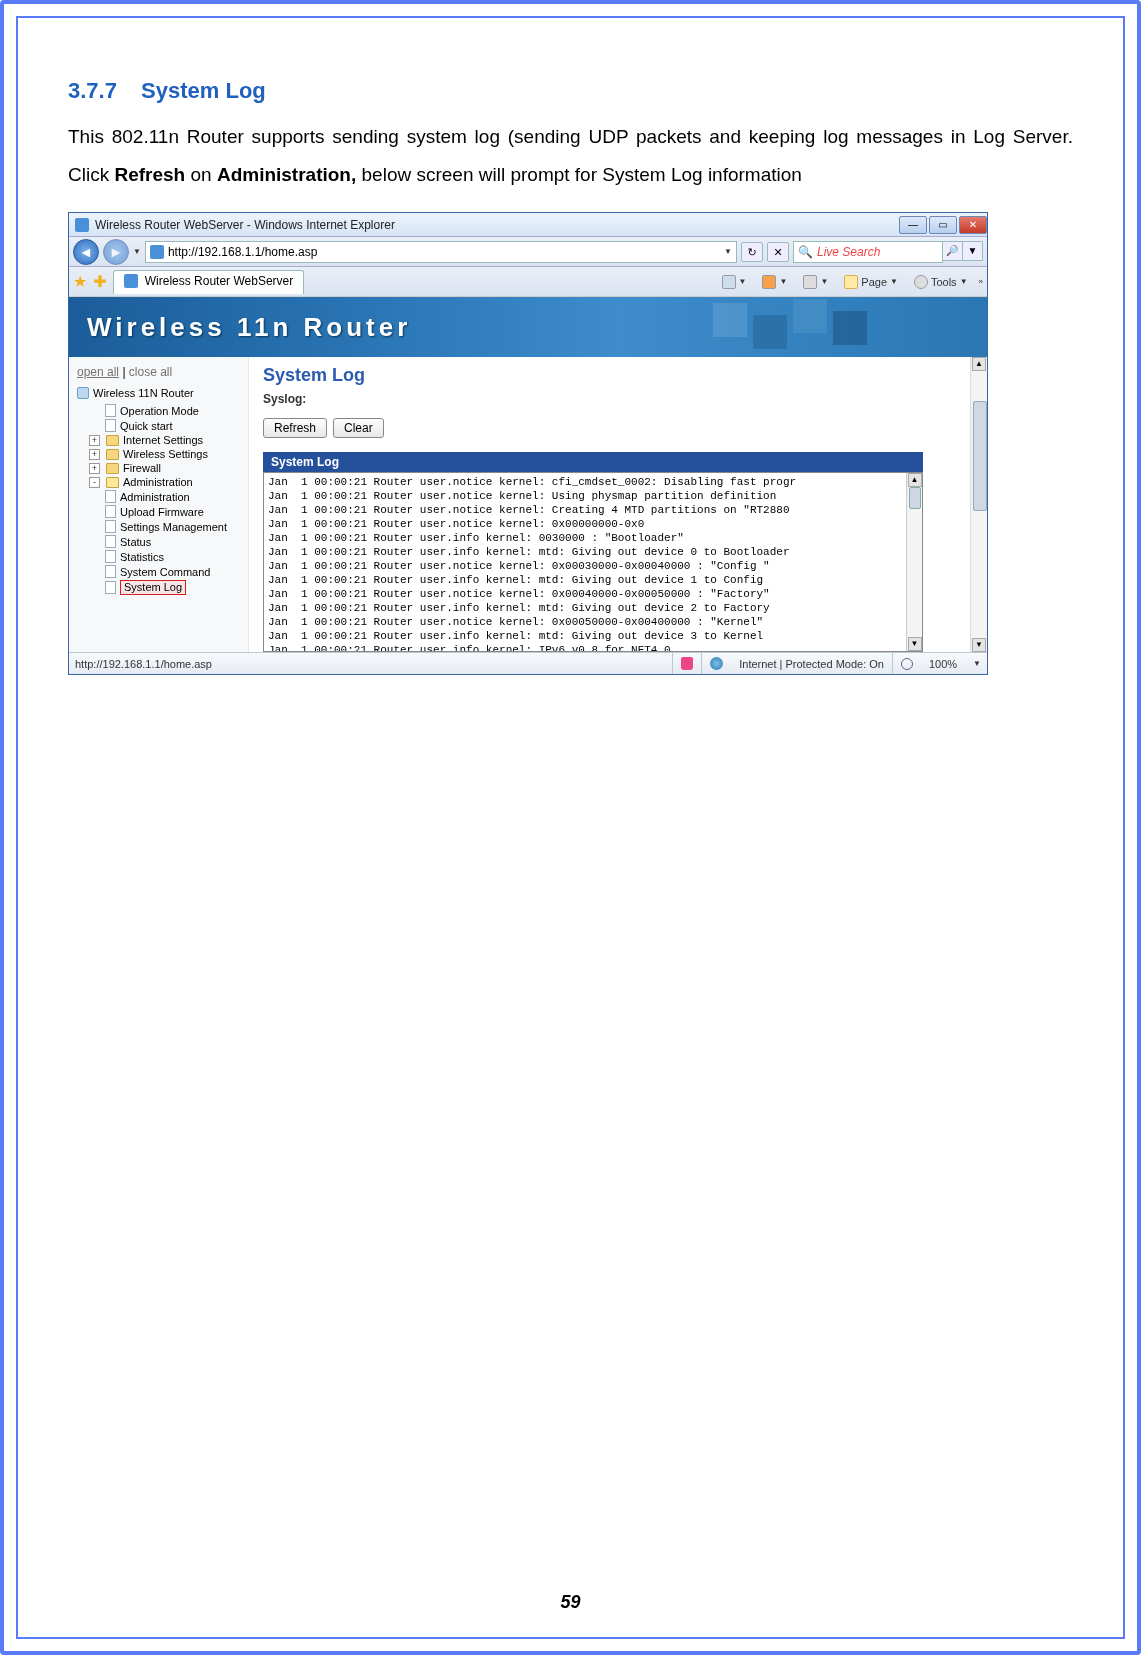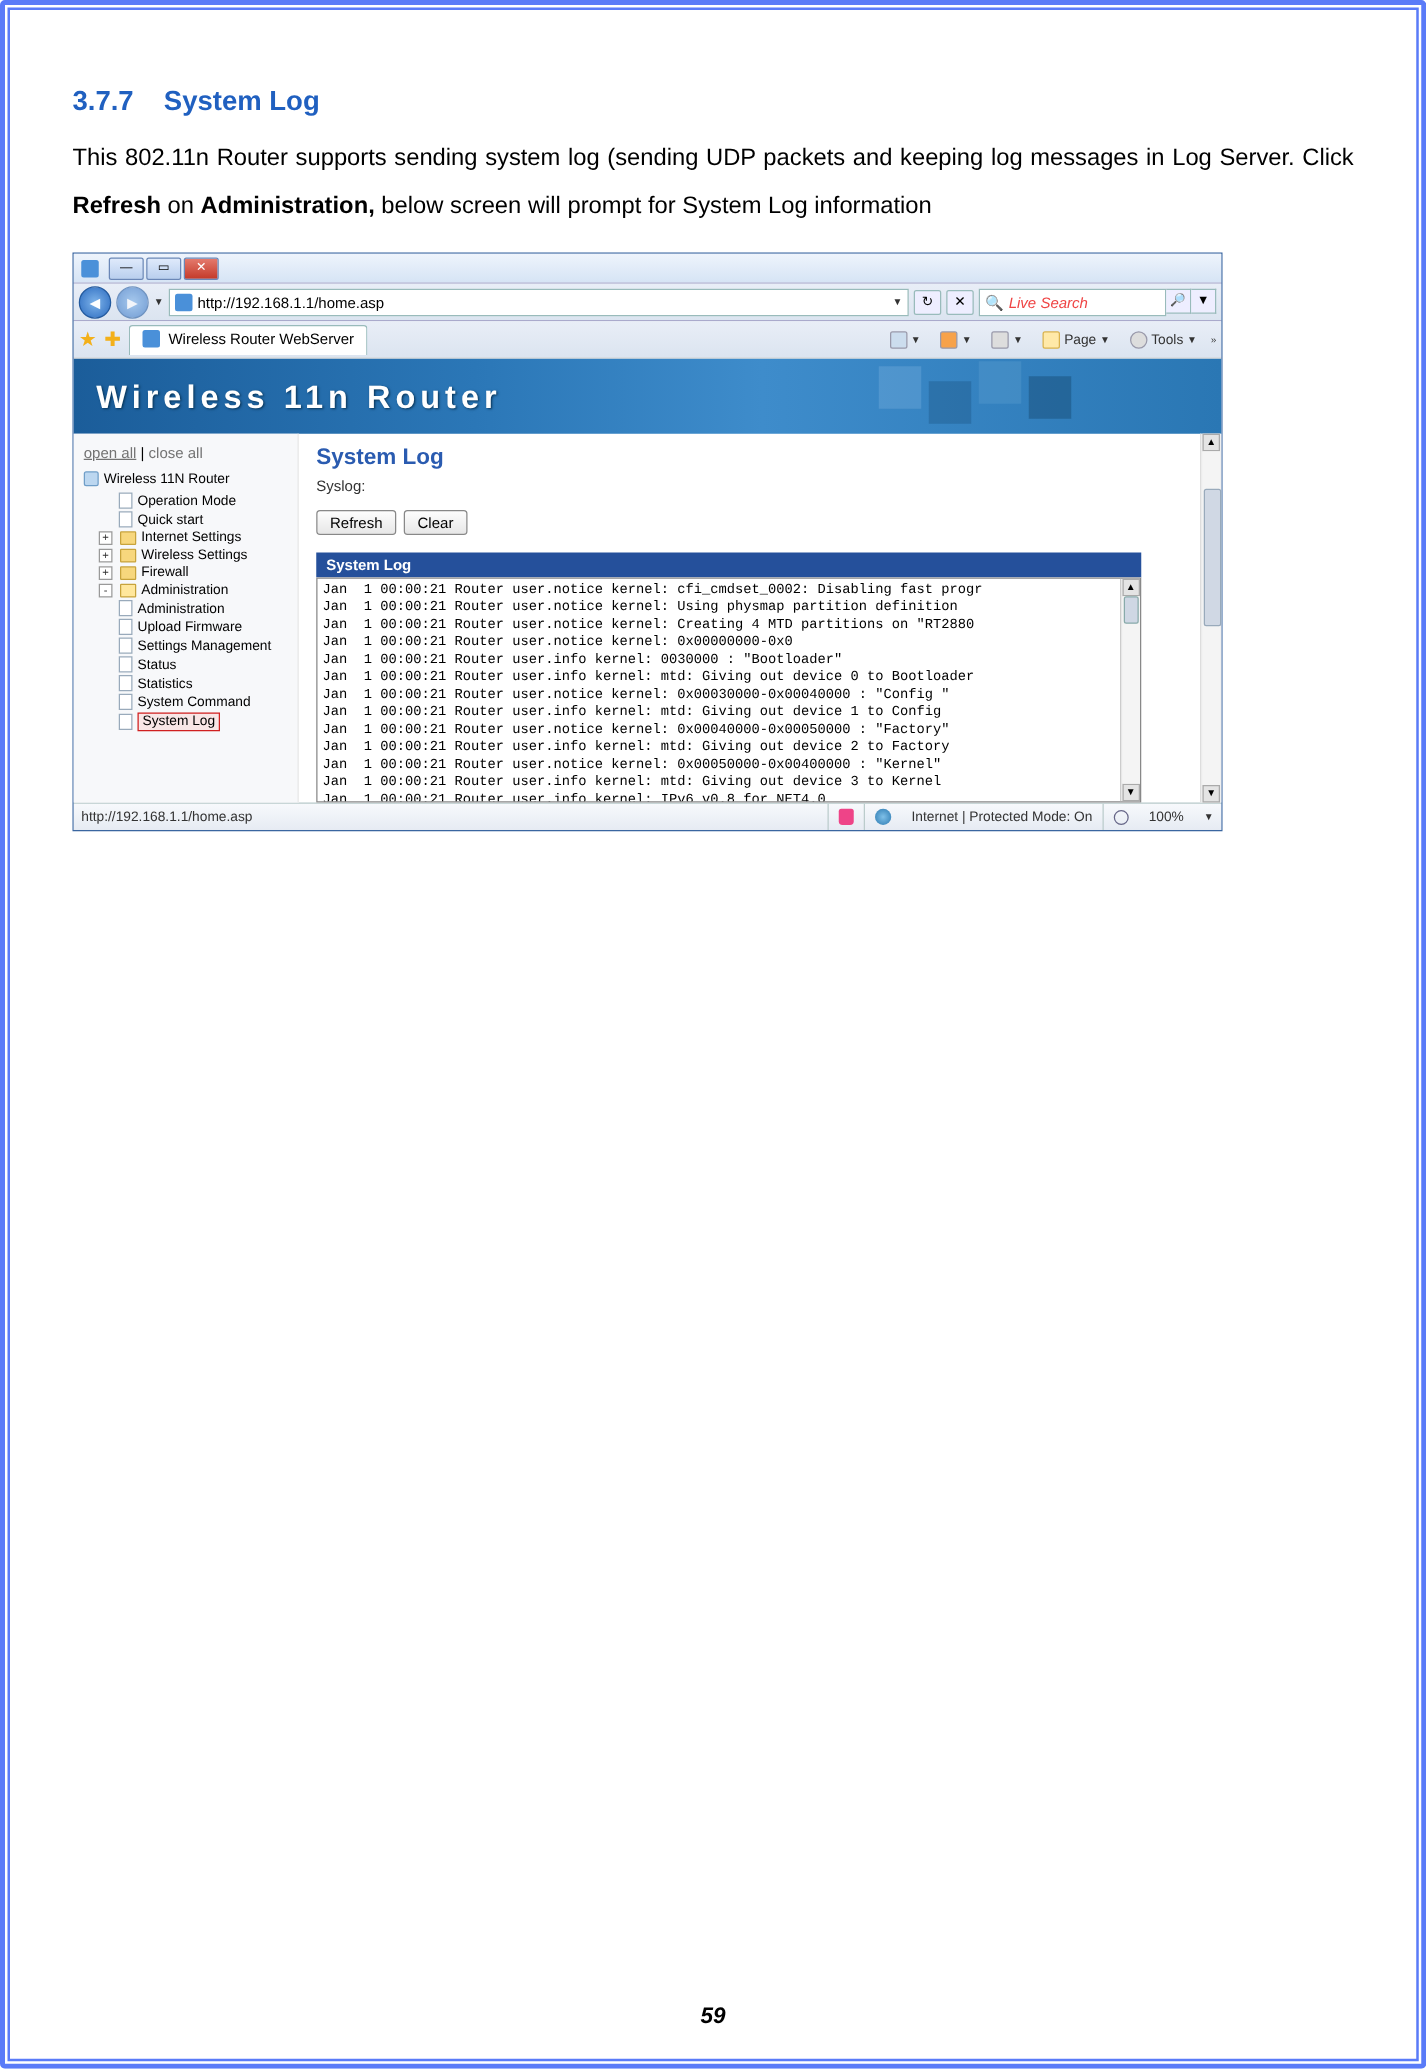--- a/index.html
+++ b/index.html
@@ -8,21 +8,21 @@
     background: #fff;
     width: 1141px;
     height: 1655px;
     position: relative;
   }
   .outer-border {
     border: 4px solid #5a7bf8;
     border-radius: 4px;
     width: 1141px;
     height: 1655px;
-    padding: 2px;
+    padding: 12px;
   }
   .inner-border {
     border: 2px solid #5a7bf8;
     width: 100%;
     height: 100%;
     padding: 60px 50px 30px 50px;
     position: relative;
   }
   .section-heading {
     color: #2060c0;
@@ -187,21 +187,21 @@
     border:1px solid #d02020; padding:0 3px 1px 3px; background:#f8e6e6;
   }
 
   .page-body {
     flex:1; padding:8px 0 0 14px; position:relative;
   }
   .page-title {
     color:#2a5bb0; font-weight:bold; font-size:18px; margin-bottom:6px;
     font-family: "Trebuchet MS", Arial, sans-serif;
   }
-  .syslog-label { font-size:12px; color:#333; margin:4px 0 12px 0; }
+  .syslog-label { font-size:12px; color:#333; margin:4px 0 12px 0;font-weight:bold; }
   .btn-row { display:flex; gap:6px; margin-bottom:14px; }
   .ui-btn {
     padding:2px 10px; font-size:12px; background:linear-gradient(#fdfdfd,#e7e7e7);
     border:1px solid #888; border-radius:3px;
   }
   .section-bar {
     background:#25509b; color:#fff; font-size:12px; font-weight:bold;
     padding:3px 8px; width:660px;
   }
   .log-box {
@@ -262,20 +262,21 @@
       <span>This 802.11n Router supports sending system log (sending UDP packets and keeping log messages in Log Server. Click </span>
       <b>Refresh</b>
       <span> on </span>
       <b>Administration,</b>
       <span> below screen will prompt for System Log information</span>
     </p>
 
     <div class="browser">
       <div class="titlebar">
         <span class="favicon"></span>
+        <span class="titlebar-text">Wireless Router WebServer - Windows Internet Explorer</span>
         <div class="win-btns">
           <span class="win-btn">—</span>
           <span class="win-btn">▭</span>
           <span class="win-btn close">✕</span>
         </div>
       </div>
 
       <div class="navrow">
         <span class="navbtn-round">◄</span>
         <span class="navbtn-round" style="opacity:.6">►</span>

